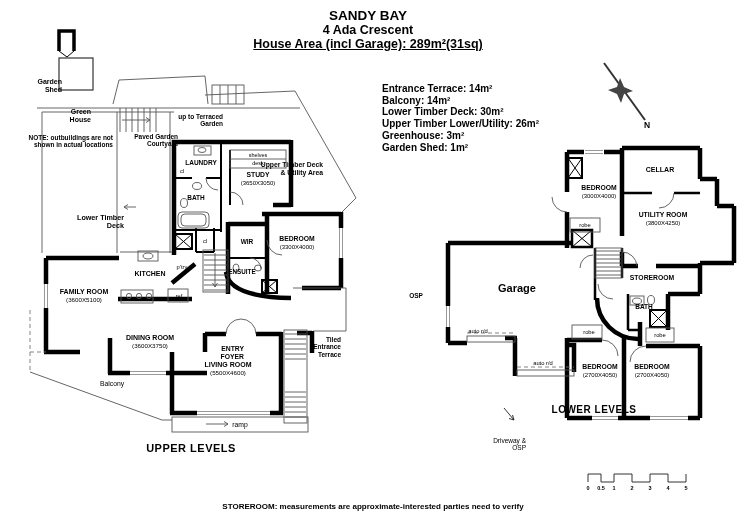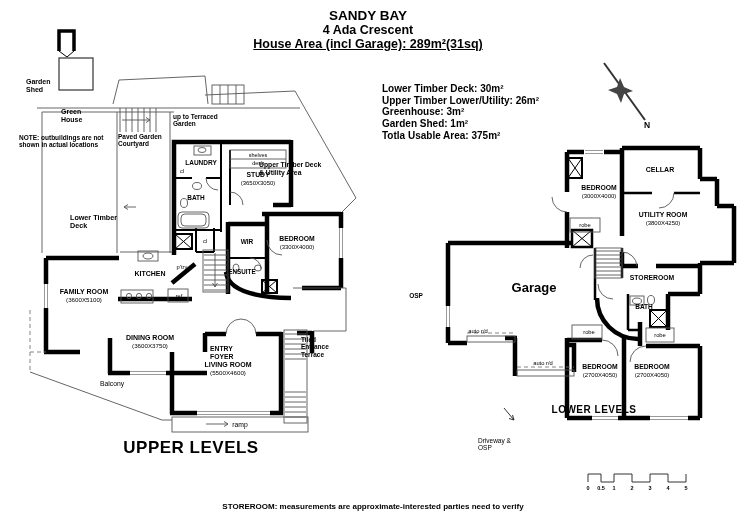--- a/index.html
+++ b/index.html
@@ -1,19 +1,19 @@
 <!DOCTYPE html>
 <html><head>
 <meta charset="utf-8">
 <style>
   html,body{margin:0;padding:0;background:#fff;}
   .sheet{position:relative;width:750px;height:530px;background:#ffffff;
          font-family:"Liberation Sans",sans-serif;color:#000;overflow:hidden;}
   svg{position:absolute;left:0;top:0;}
-  .lbl{position:absolute;transform:translate(-50%,-50%);text-align:left;
+  .lbl{position:absolute;transform:translate(-50%,-50%);text-align:right;
        line-height:1.12;white-space:nowrap;color:#000;}
   .b{font-weight:700;}
   .wrap{white-space:normal;margin-top:44px;}
   .arealist{position:absolute;left:382px;top:83px;font-size:10px;font-weight:700;line-height:11.7px;}
   .ticks span{position:absolute;transform:translate(-50%,0);font-size:5.5px;font-weight:700;}
 </style>
 </head>
 <body>
 
 <div class="sheet">
@@ -200,25 +200,26 @@
     <g fill="none" stroke="#333" stroke-width="1">
       <path d="M588 482 V474 H601 V482 H614 V474 H632 V482 H650 V474 H668 V482 H686 V474"></path>
     </g>
   </svg>
 
   <div class="lbl b" style="left:368px;top:16px;font-size:13.5px;">SANDY BAY</div>
   <div class="lbl b" style="left:368px;top:30px;font-size:12.5px;">4 Ada Crescent</div>
   <div class="lbl b" style="left:368px;top:44px;font-size:12.5px;text-decoration:underline;">House Area (incl Garage): 289m²(31sq)</div>
 
   <div class="arealist">
+    <div>Entrance Terrace: 14m²</div>
+    <div>Balcony: 14m²</div>
     <div>Lower Timber Deck: 30m²</div>
     <div>Upper Timber Lower/Utility: 26m²</div>
     <div>Greenhouse: 3m²</div>
     <div>Garden Shed: 1m²</div>
-    <div>Totla Usable Area: 375m²</div>
   </div>
 
   <div class="lbl b wrap" style="left:44px;top:42px;width:36px;font-size:7px;">Garden Shed</div>
   <div class="lbl b wrap" style="left:76px;top:72px;width:30px;font-size:7px;">Green House</div>
   <div class="lbl b wrap" style="left:66px;top:97px;width:94px;font-size:6.5px;">NOTE: outbuildings are not shown in actual locations</div>
 
   <div class="lbl b wrap" style="left:198px;top:76px;width:50px;font-size:6.5px;">up to Terraced Garden</div>
   <div class="lbl b wrap" style="left:148px;top:96px;width:60px;font-size:6.5px;">Paved Garden Courtyard</div>
   <div class="lbl b wrap" style="left:291px;top:125px;width:64px;font-size:6.8px;">Upper Timber Deck &amp; Utility Area</div>
   <div class="lbl b wrap" style="left:97px;top:178px;width:54px;font-size:7.2px;">Lower Timber Deck</div>
@@ -240,29 +241,29 @@
   <div class="lbl b" style="left:84px;top:292px;font-size:7px;">FAMILY ROOM</div>
   <div class="lbl" style="left:84px;top:300px;font-size:6.2px;">(3600X5100)</div>
   <div class="lbl b" style="left:150px;top:338px;font-size:7px;">DINING ROOM</div>
   <div class="lbl" style="left:150px;top:346px;font-size:6.2px;">(3600X3750)</div>
   <div class="lbl" style="left:112px;top:384px;font-size:6.8px;">Balcony</div>
   <div class="lbl b" style="left:228px;top:365px;font-size:7px;">LIVING ROOM</div>
   <div class="lbl" style="left:228px;top:373px;font-size:6.2px;">(5500X4600)</div>
   <div class="lbl b wrap" style="left:227px;top:309px;width:34px;font-size:6.8px;">ENTRY FOYER</div>
   <div class="lbl b wrap" style="left:321px;top:303px;width:40px;font-size:6.5px;">Tiled Entrance Terrace</div>
   <div class="lbl" style="left:240px;top:425px;font-size:6.8px;">ramp</div>
-  <div class="lbl b" style="left:191px;top:448px;font-size:17px;letter-spacing:0.5px;">UPPER LEVELS</div>
+  <div class="lbl b" style="left:191px;top:448px;font-size:11px;letter-spacing:0.5px;">UPPER LEVELS</div>
 
   <div class="lbl b" style="left:599px;top:188px;font-size:6.8px;">BEDROOM</div>
   <div class="lbl" style="left:599px;top:196px;font-size:6px;">(3000X4000)</div>
   <div class="lbl b" style="left:660px;top:170px;font-size:7px;">CELLAR</div>
   <div class="lbl b" style="left:663px;top:215px;font-size:6.8px;">UTILITY ROOM</div>
   <div class="lbl" style="left:663px;top:223px;font-size:6px;">(3800X4250)</div>
   <div class="lbl" style="left:585px;top:225px;font-size:5.8px;">robe</div>
-  <div class="lbl b" style="left:534px;top:288px;font-size:13px;">Garage</div>
+  <div class="lbl b" style="left:517px;top:288px;font-size:11px;">Garage</div>
   <div class="lbl b" style="left:416px;top:296px;font-size:6.5px;">OSP</div>
   <div class="lbl" style="left:478px;top:331px;font-size:5.8px;">auto r/d</div>
   <div class="lbl" style="left:543px;top:363px;font-size:5.8px;">auto r/d</div>
   <div class="lbl b" style="left:652px;top:278px;font-size:6.8px;">STOREROOM</div>
   <div class="lbl b" style="left:644px;top:307px;font-size:6.5px;">BATH</div>
   <div class="lbl" style="left:589px;top:332px;font-size:5.8px;">robe</div>
   <div class="lbl" style="left:660px;top:335px;font-size:5.8px;">robe</div>
   <div class="lbl b" style="left:600px;top:367px;font-size:6.8px;">BEDROOM</div>
   <div class="lbl" style="left:600px;top:375px;font-size:6px;">(2700X4050)</div>
   <div class="lbl b" style="left:652px;top:367px;font-size:6.8px;">BEDROOM</div>

